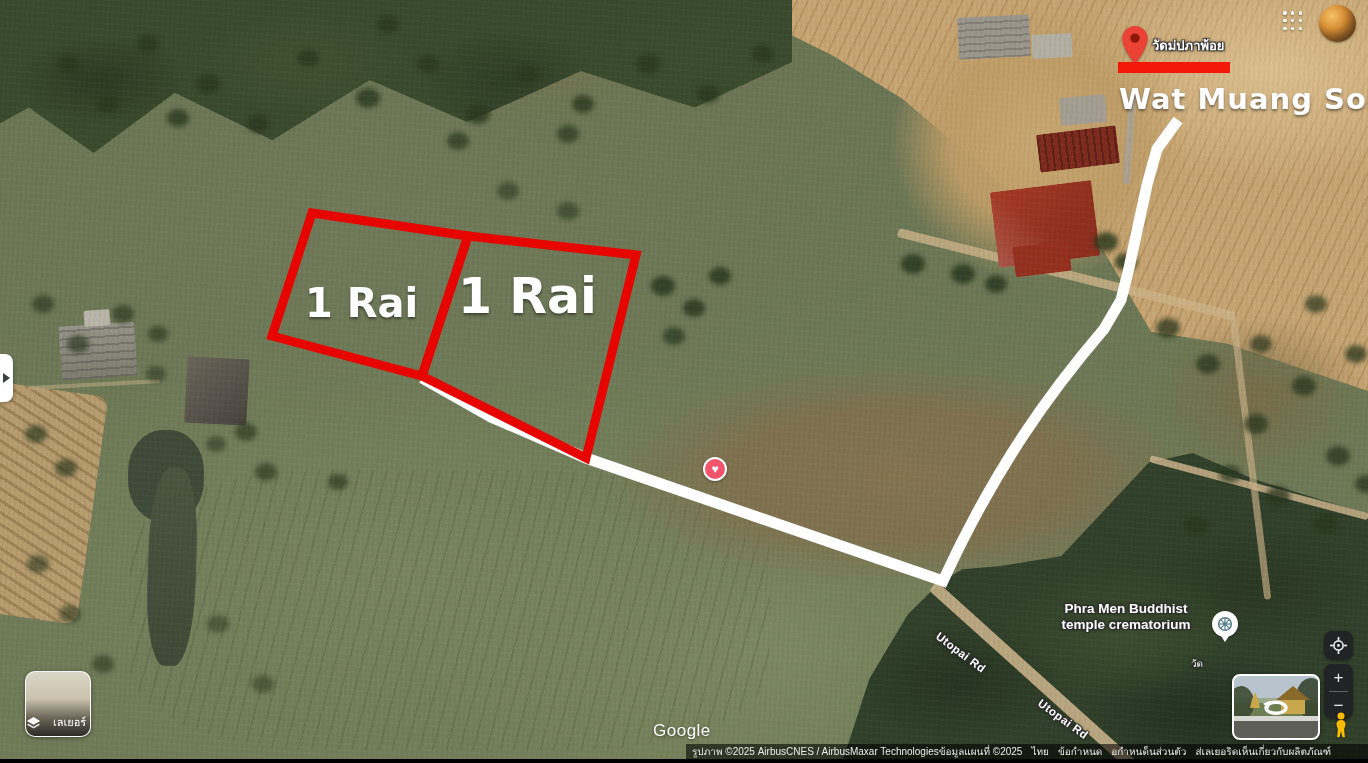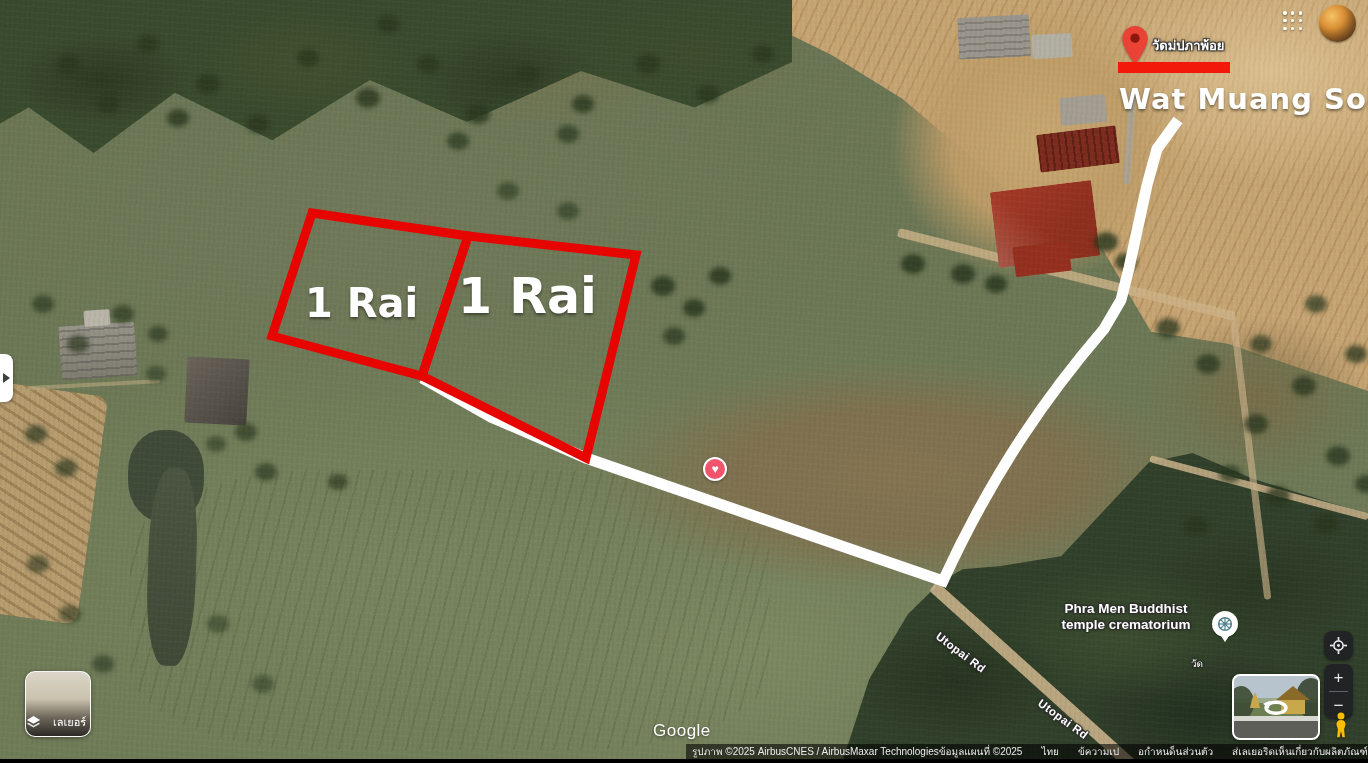--- a/index.html
+++ b/index.html
@@ -121,25 +121,25 @@
   .apps-grid i{width:3.5px;height:3.5px;border-radius:50%;background:#fff;}
   .avatar{position:absolute;left:1319px;top:5px;width:37px;height:37px;border-radius:50%;cursor:pointer;
     background:radial-gradient(circle at 35% 30%, #f5c469 0%, #d98f35 35%, #8a5a22 60%, #49301a 85%, #241a10 100%);
     box-shadow:0 1px 2px rgba(0,0,0,.4);}
   .panel-toggle{position:absolute;left:0;top:354px;width:13px;height:48px;background:#fff;
     border-radius:0 8px 8px 0;box-shadow:1px 1px 3px rgba(0,0,0,.3);display:flex;align-items:center;justify-content:center;cursor:pointer;}
   .panel-toggle i{width:0;height:0;border-top:5px solid transparent;border-bottom:5px solid transparent;border-left:7px solid #3c4043;}
   .layers-btn{position:absolute;left:25px;top:671px;width:66px;height:66px;border-radius:10px;overflow:hidden;cursor:pointer;
     border:1.5px solid rgba(255,255,255,.95);box-shadow:0 1px 4px rgba(0,0,0,.4);
     background:linear-gradient(180deg,#dad5c7 0%,#cac2ae 42%,#6a6558 72%,#2c2a26 100%);}
-  .layers-btn .row{position:absolute;left:0;right:0;bottom:5px;display:flex;align-items:center;gap:12px;padding:0 0;color:#fff;font-size:11px;}
+  .layers-btn .row{position:absolute;left:0;right:0;bottom:5px;display:flex;align-items:flex-end;gap:12px;padding:0 0;color:#fff;font-size:11px;}
   .google-logo{position:absolute;left:653px;top:721px;color:#fff;font-size:17px;font-weight:500;letter-spacing:.5px;
     text-shadow:0 1px 3px rgba(0,0,0,.5);cursor:pointer;}
   .attribution{position:absolute;left:686px;top:744px;width:682px;height:15px;background:rgba(0,0,0,.58);
-    display:flex;align-items:center;gap:19px;padding:0 12px 0 6px;font-size:10px;color:#ececec;white-space:nowrap;}
+    display:flex;align-items:center;gap:9px;padding:0 12px 0 6px;font-size:10px;color:#ececec;white-space:nowrap;}
   .attribution .link{cursor:pointer;}
   .bottom-strip{position:absolute;left:0;top:759px;width:1368px;height:4px;background:#000;}
   .ctl{position:absolute;background:rgba(32,33,36,.92);border-radius:8px;box-shadow:0 1px 3px rgba(0,0,0,.4);}
   .loc-btn{left:1324px;top:631px;width:29px;height:29px;display:flex;align-items:center;justify-content:center;cursor:pointer;}
   .zoom-box{left:1324px;top:664px;width:29px;height:55px;display:flex;flex-direction:column;}
   .zoom-btn{flex:1;display:flex;align-items:center;justify-content:center;color:#e8eaed;font-size:17px;cursor:pointer;line-height:1;}
   .zoom-div{height:1px;background:#5f6368;margin:0 5px;}
   .pegman{position:absolute;left:1331px;top:712px;width:20px;height:26px;cursor:grab;filter:drop-shadow(0 1px 1px rgba(0,0,0,.5));}
   .sv-thumb{position:absolute;left:1232px;top:674px;width:88px;height:66px;border-radius:8px;border:2px solid #fff;
     overflow:hidden;cursor:pointer;box-shadow:0 1px 4px rgba(0,0,0,.45);
@@ -296,20 +296,20 @@
     <div class="sv-wall"></div>
     <svg class="sv-rotate" width="30" height="20" viewBox="0 0 30 20">
       <ellipse cx="15" cy="10" rx="10" ry="5.5" fill="none" stroke="#fff" stroke-width="3.4"></ellipse>
       <polygon points="2,6 9,3 8,11" fill="#fff"></polygon>
     </svg>
   </div>
 
   <div class="attribution">
     <span>รูปภาพ ©2025 AirbusCNES / AirbusMaxar Technologiesข้อมูลแผนที่ ©2025</span>
     <span class="link">ไทย</span>
-    <span class="link">ข้ความเป</span>
+    <span class="link">ข้อกำหนด</span>
     <span class="link">อกำหนด็นส่วนตัว</span>
     <span class="link">ส่เลเยอริดเห็นเกี่ยวกับผลิตภัณฑ์</span>
 
   </div>
   <div class="bottom-strip"></div>
 
 </div>
 
 </body></html>

